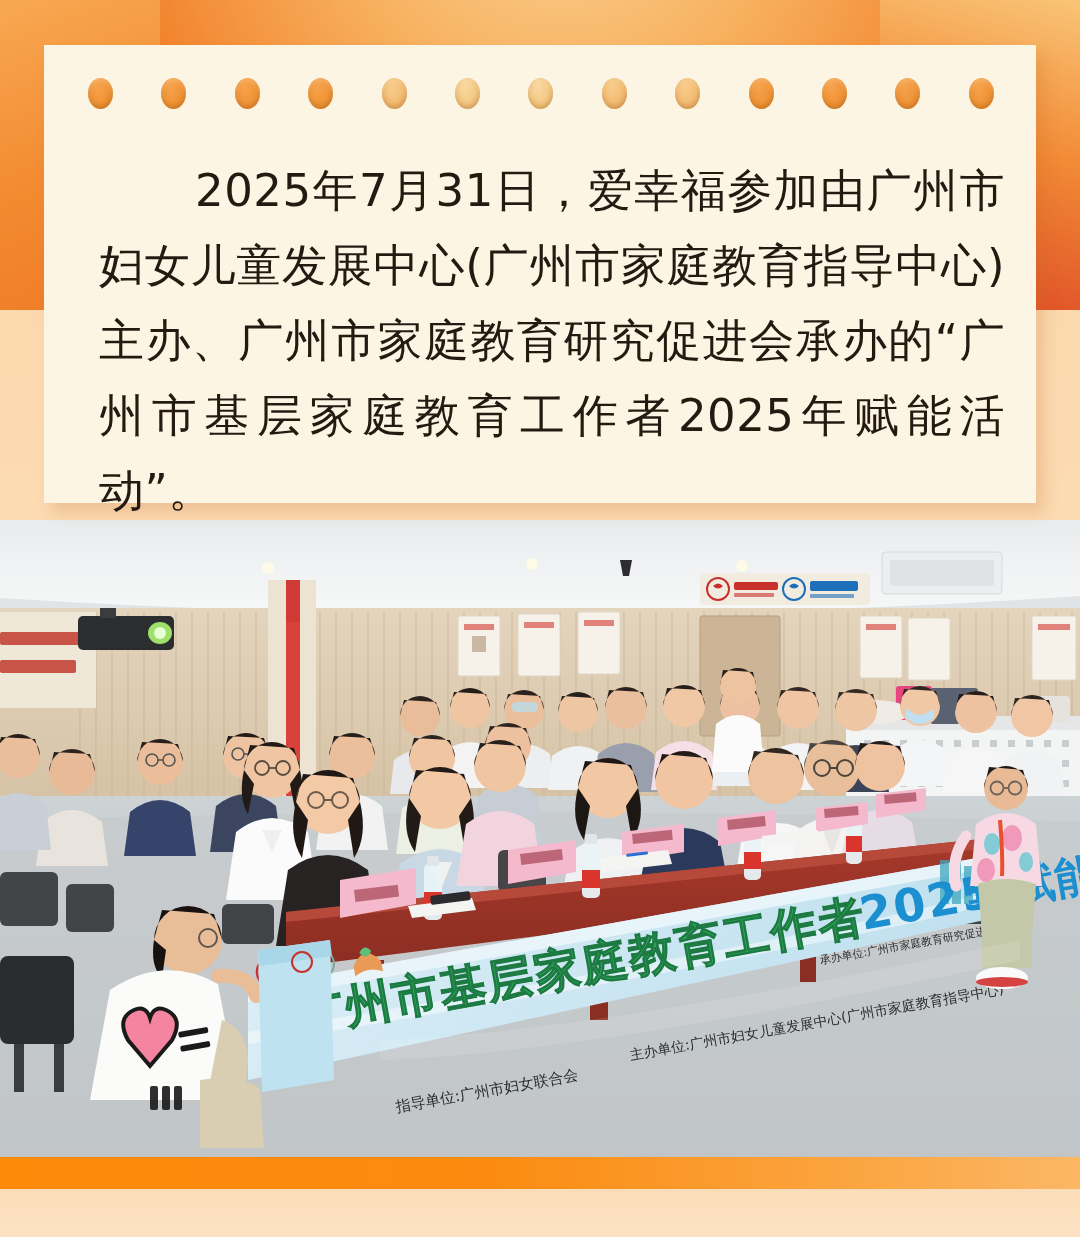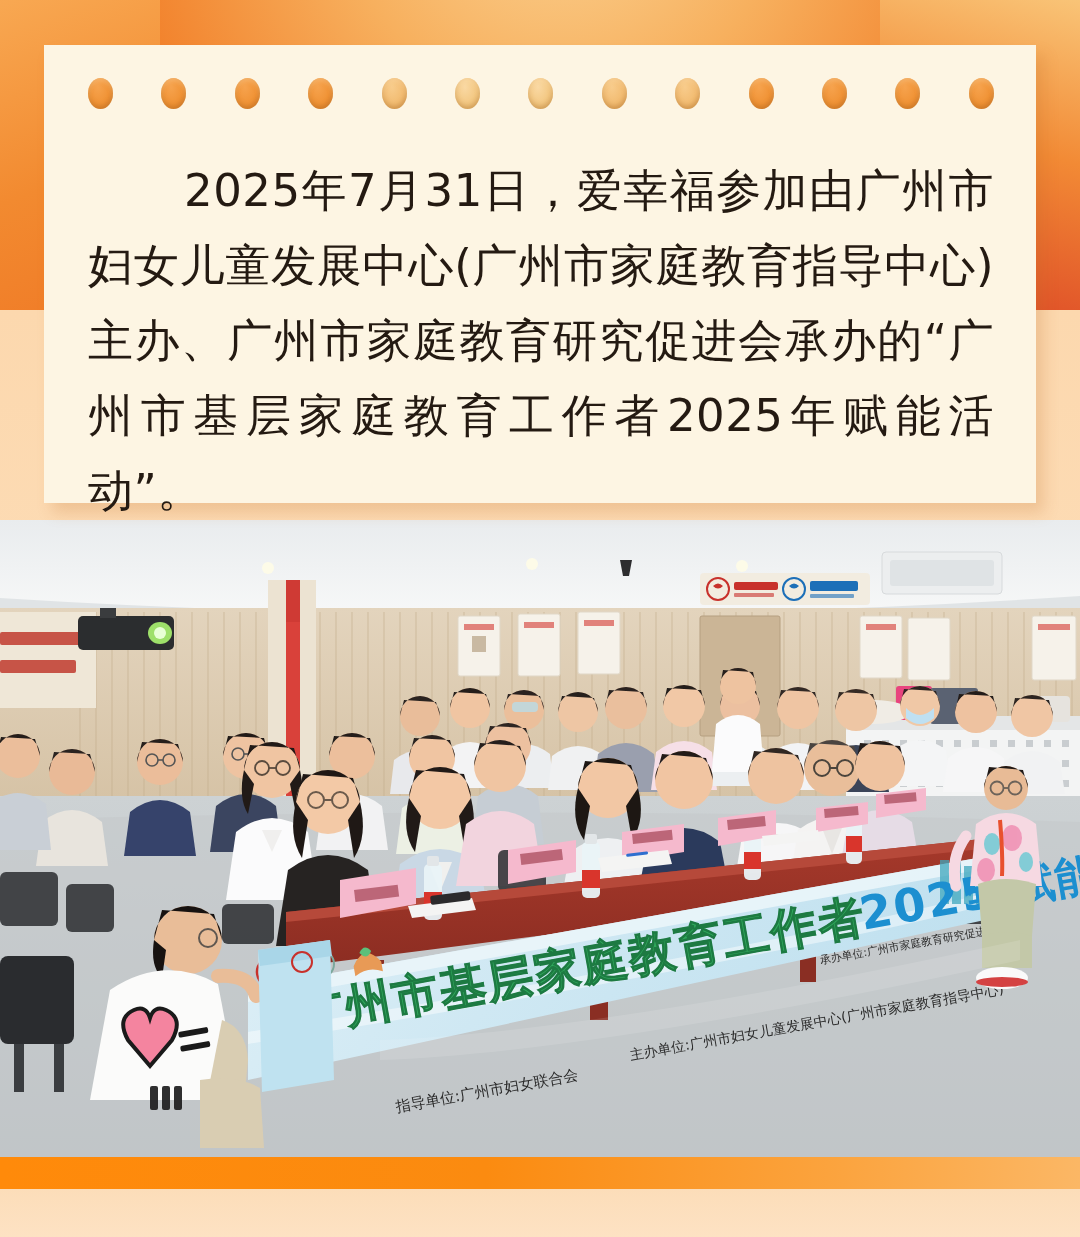--- a/index.html
+++ b/index.html
@@ -75,21 +75,21 @@
     border-radius: 50%;
     background: radial-gradient(ellipse at 40% 28%, #F6A34E 0%, #F09336 55%, #D97B27 100%);
     box-shadow: inset 0 -3px 5px rgba(150,85,20,0.30),
                 inset 0 3px 4px rgba(255,225,180,0.35);
   }
   .dot.pale  { background: radial-gradient(ellipse at 40% 28%, #FAD9A4 0%, #F3C883 55%, #E3B268 100%); }
   .dot.pale2 { background: radial-gradient(ellipse at 40% 28%, #F8CC8C 0%, #F2BC72 55%, #DFA257 100%); }
 
   .card-body {
     position: absolute;
-    left: 44px; top: 108px;
+    left: 55px; top: 108px;
     width: 906px;
   }
   .para {
     margin: 0;
     font-family: "DejaVu Sans", "Liberation Sans", sans-serif;
     font-size: 45px;
     line-height: 75px;
     letter-spacing: 0.5px;
     color: #241a12;
     text-indent: 96px;

